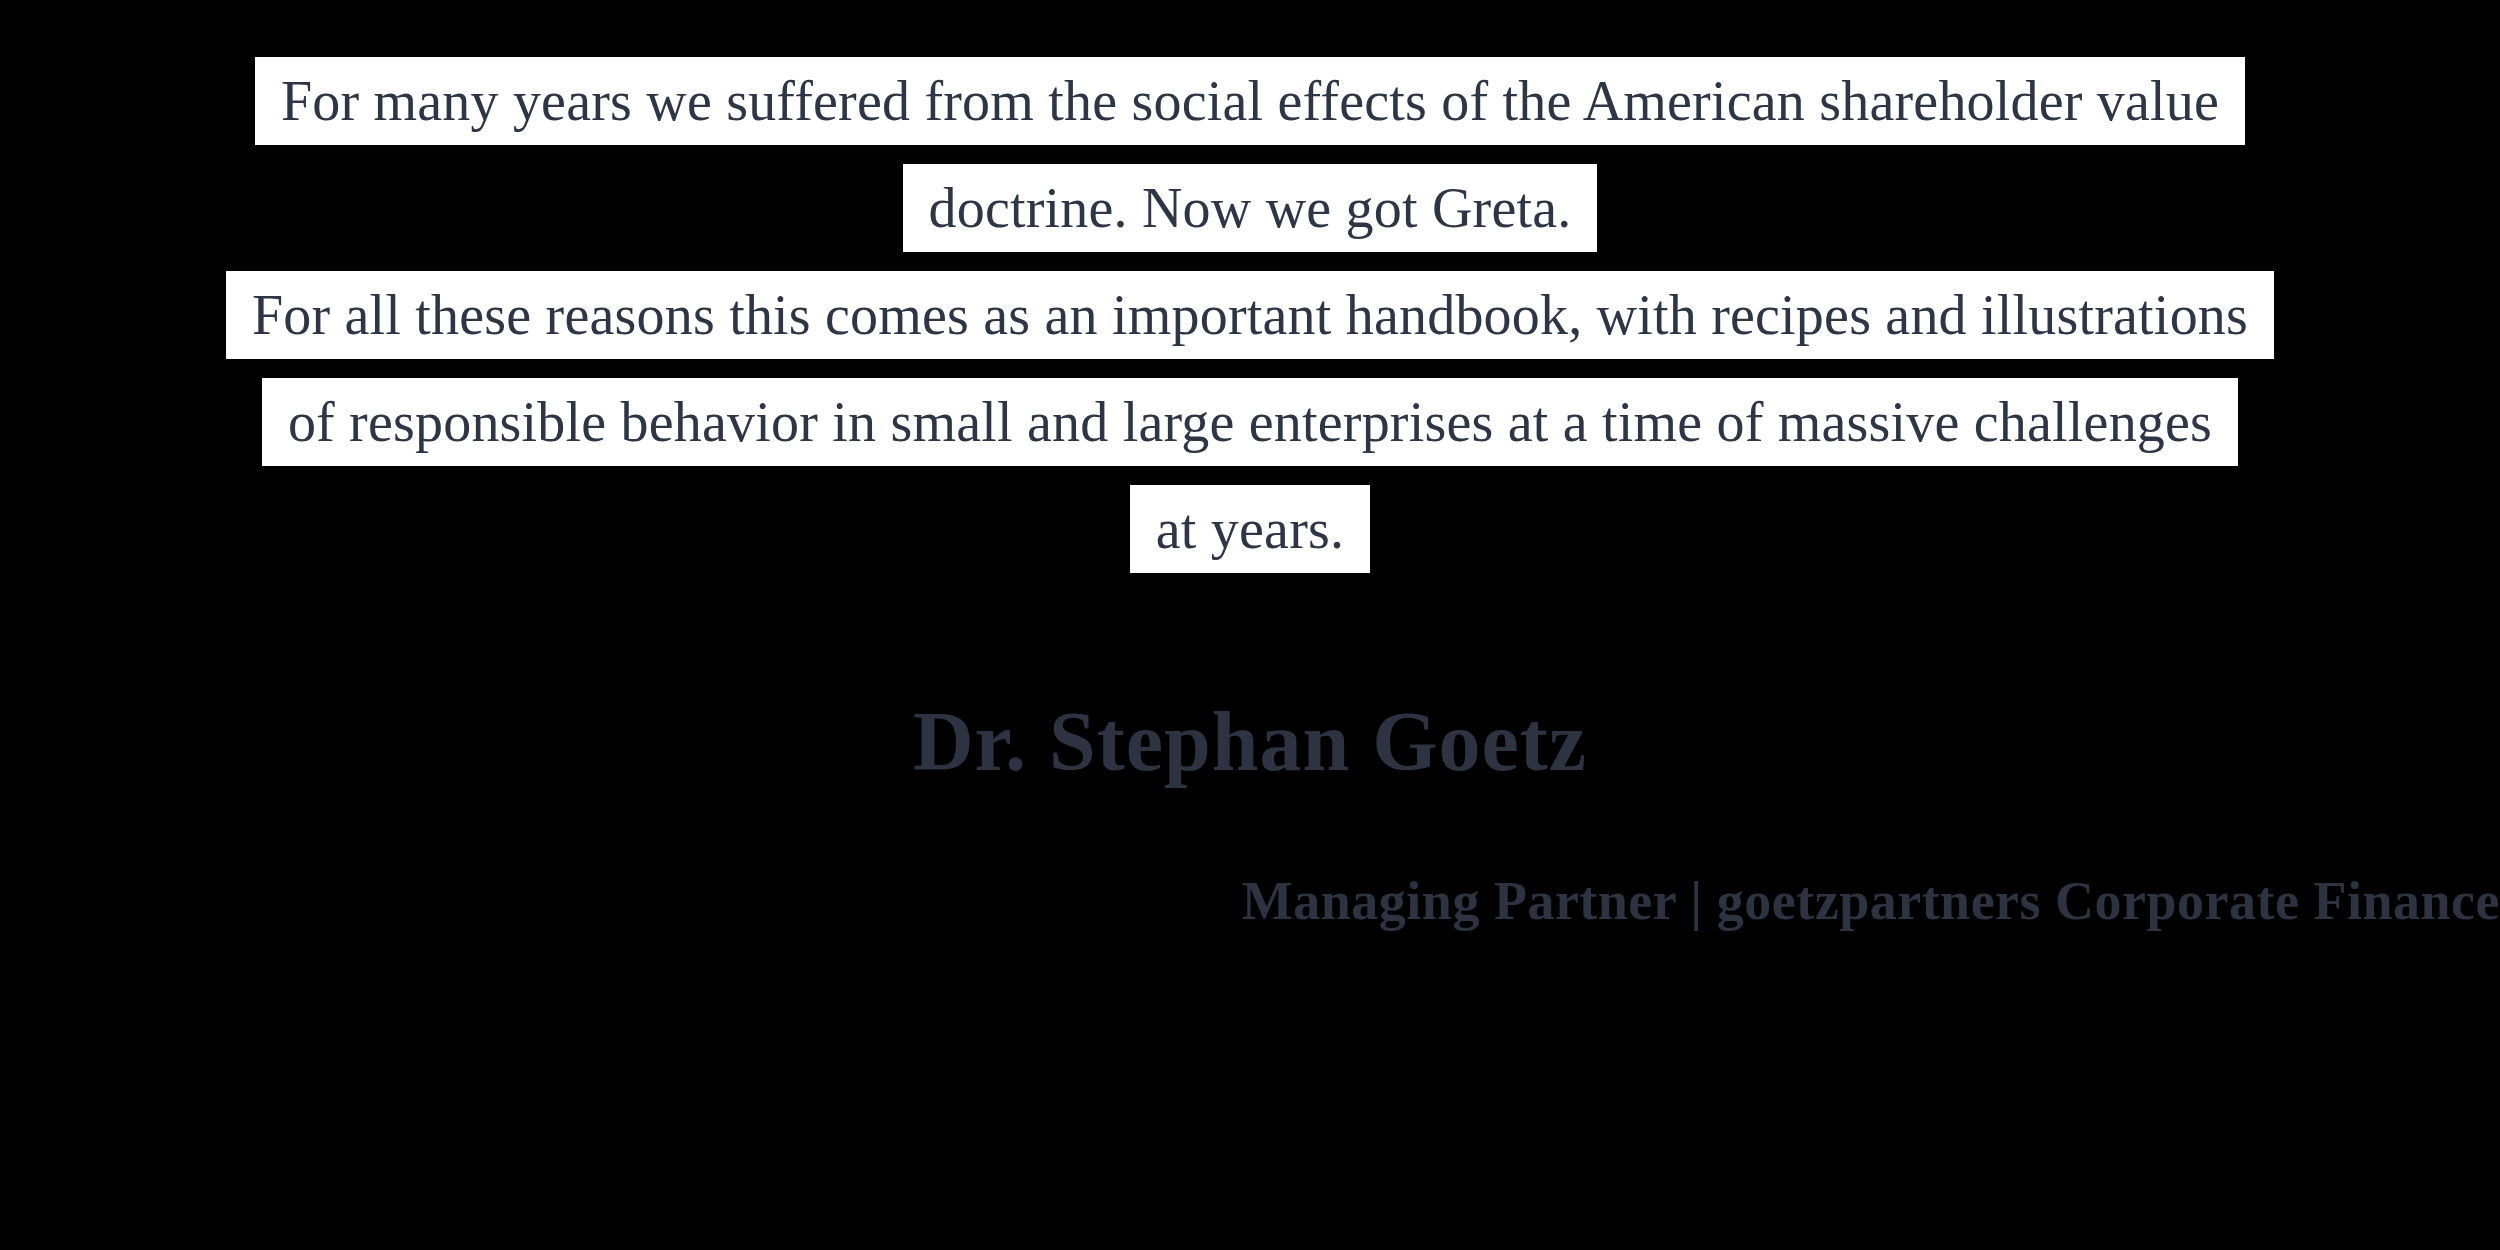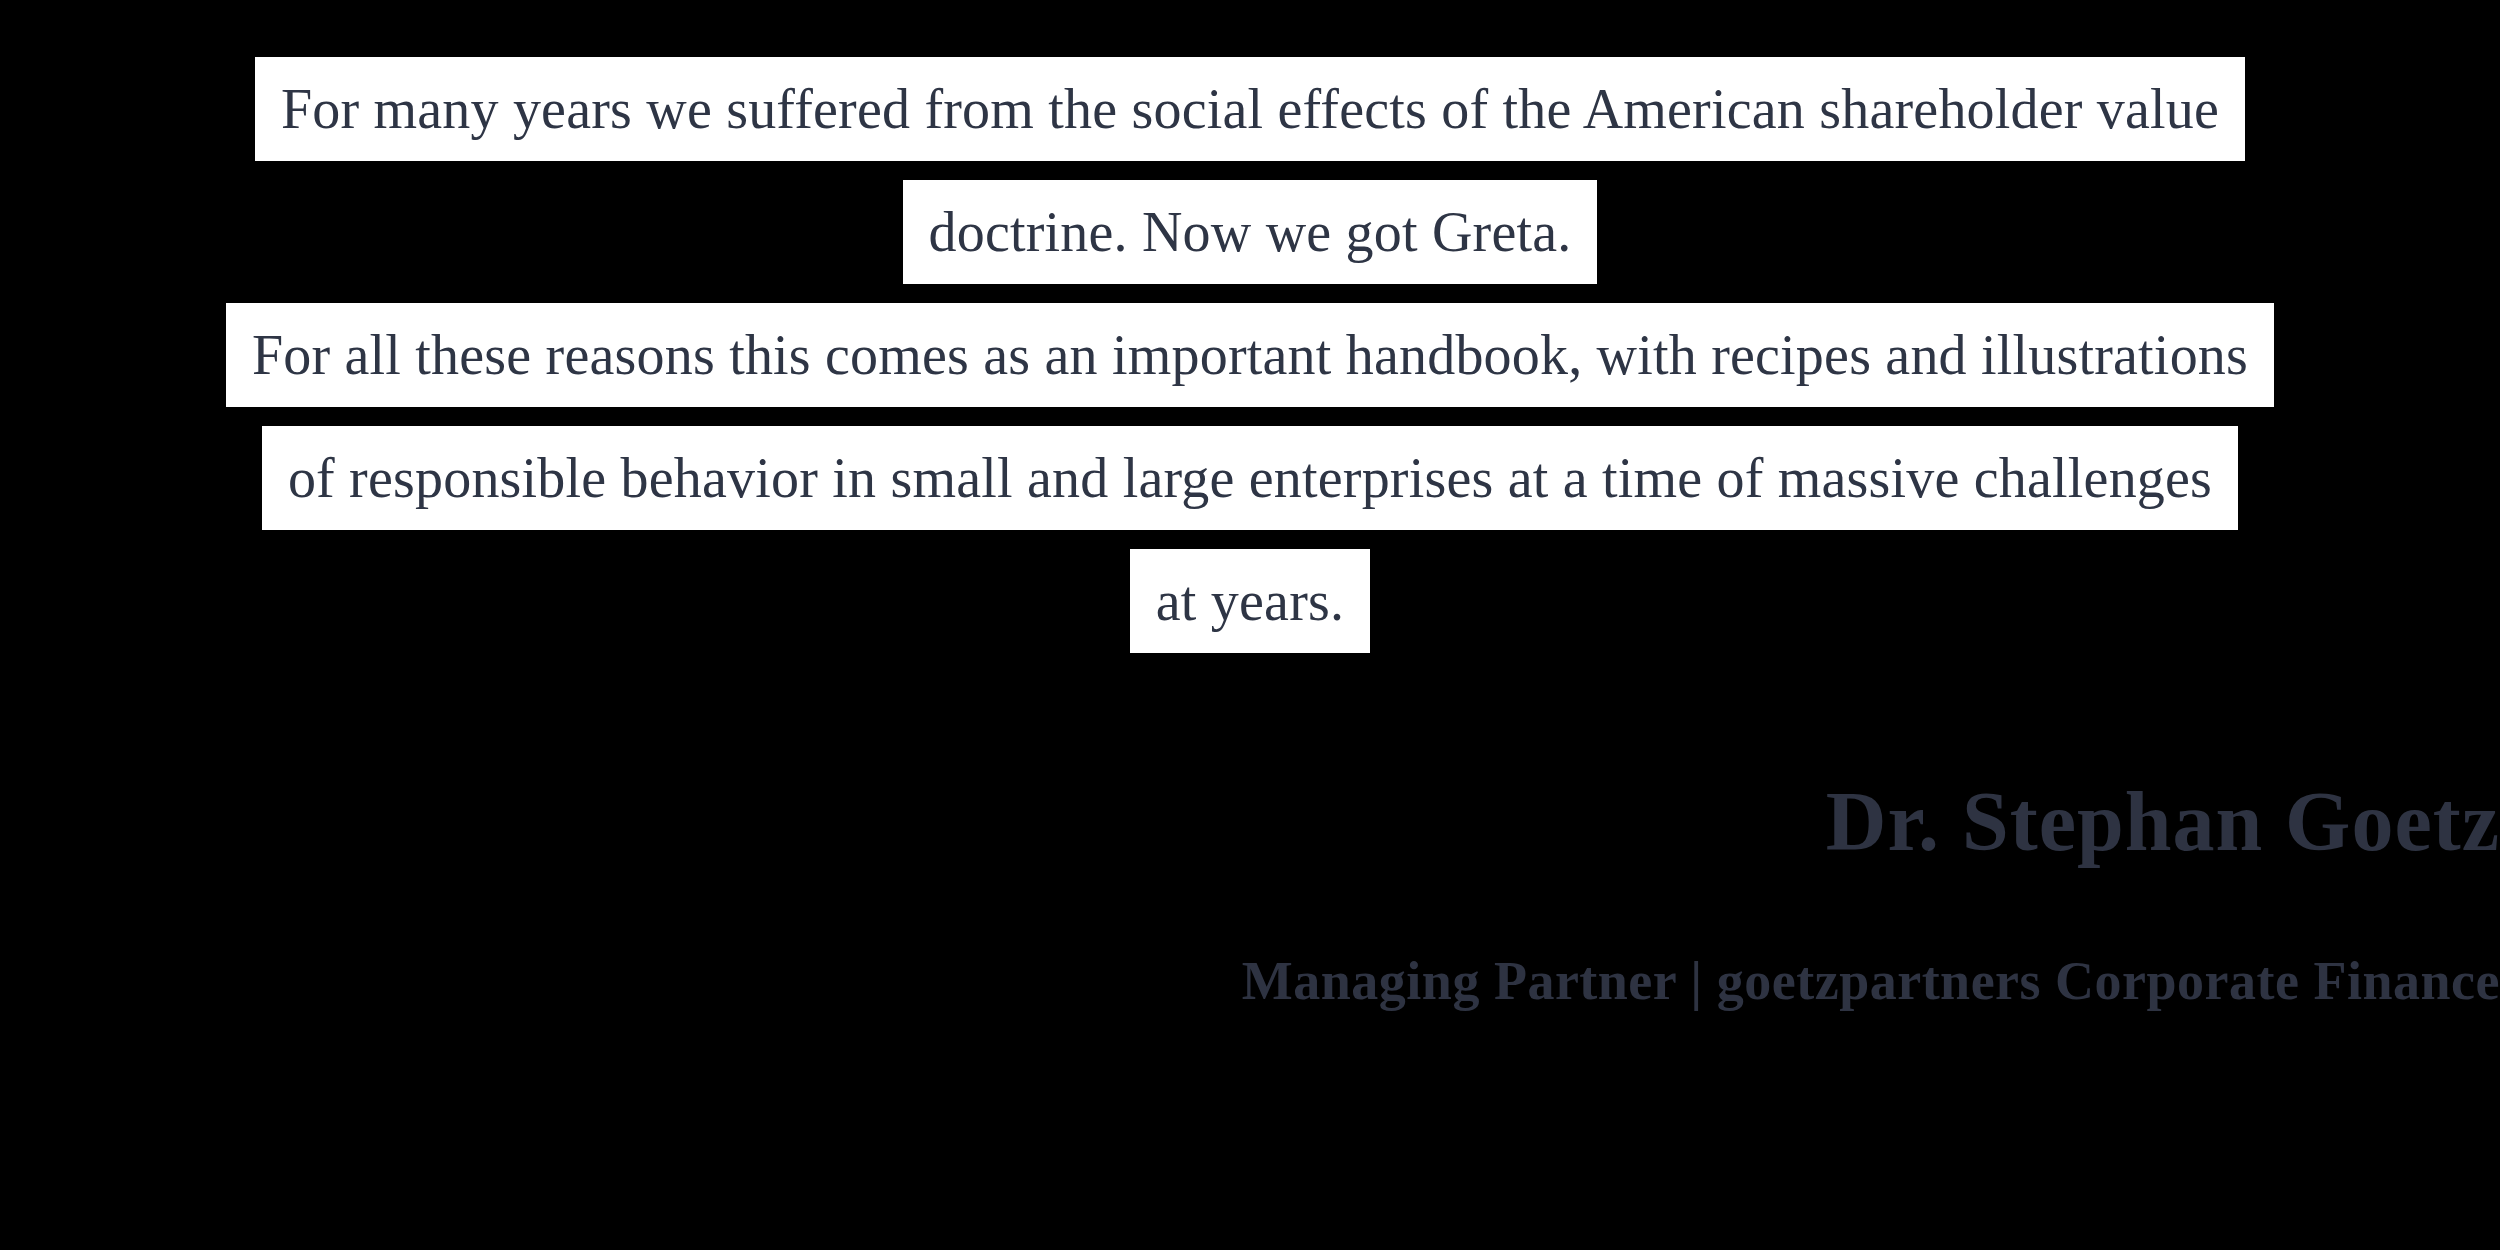--- a/index.html
+++ b/index.html
@@ -26,28 +26,28 @@
   .quote-line {
     text-align: center;
     margin-bottom: 19px;
   }
   .quote-line .hl {
     display: inline-block;
     background: var(--highlight);
     color: var(--quote-text);
     font-size: 56px;
     line-height: 76px;
-    padding: 14px 26px;
+    padding: 6px 26px;
     font-weight: 400;
     letter-spacing: 0.2px;
     white-space: nowrap;
   }
   .author-name {
     margin-top: 120px;
-    text-align: right;
+    text-align: center;
     color: var(--name-color);
     font-size: 84px;
     line-height: 97px;
     font-weight: 700;
     letter-spacing: 1px;
   }
   .author-role {
     margin-top: 82px;
     text-align: right;
     color: var(--role-color);

